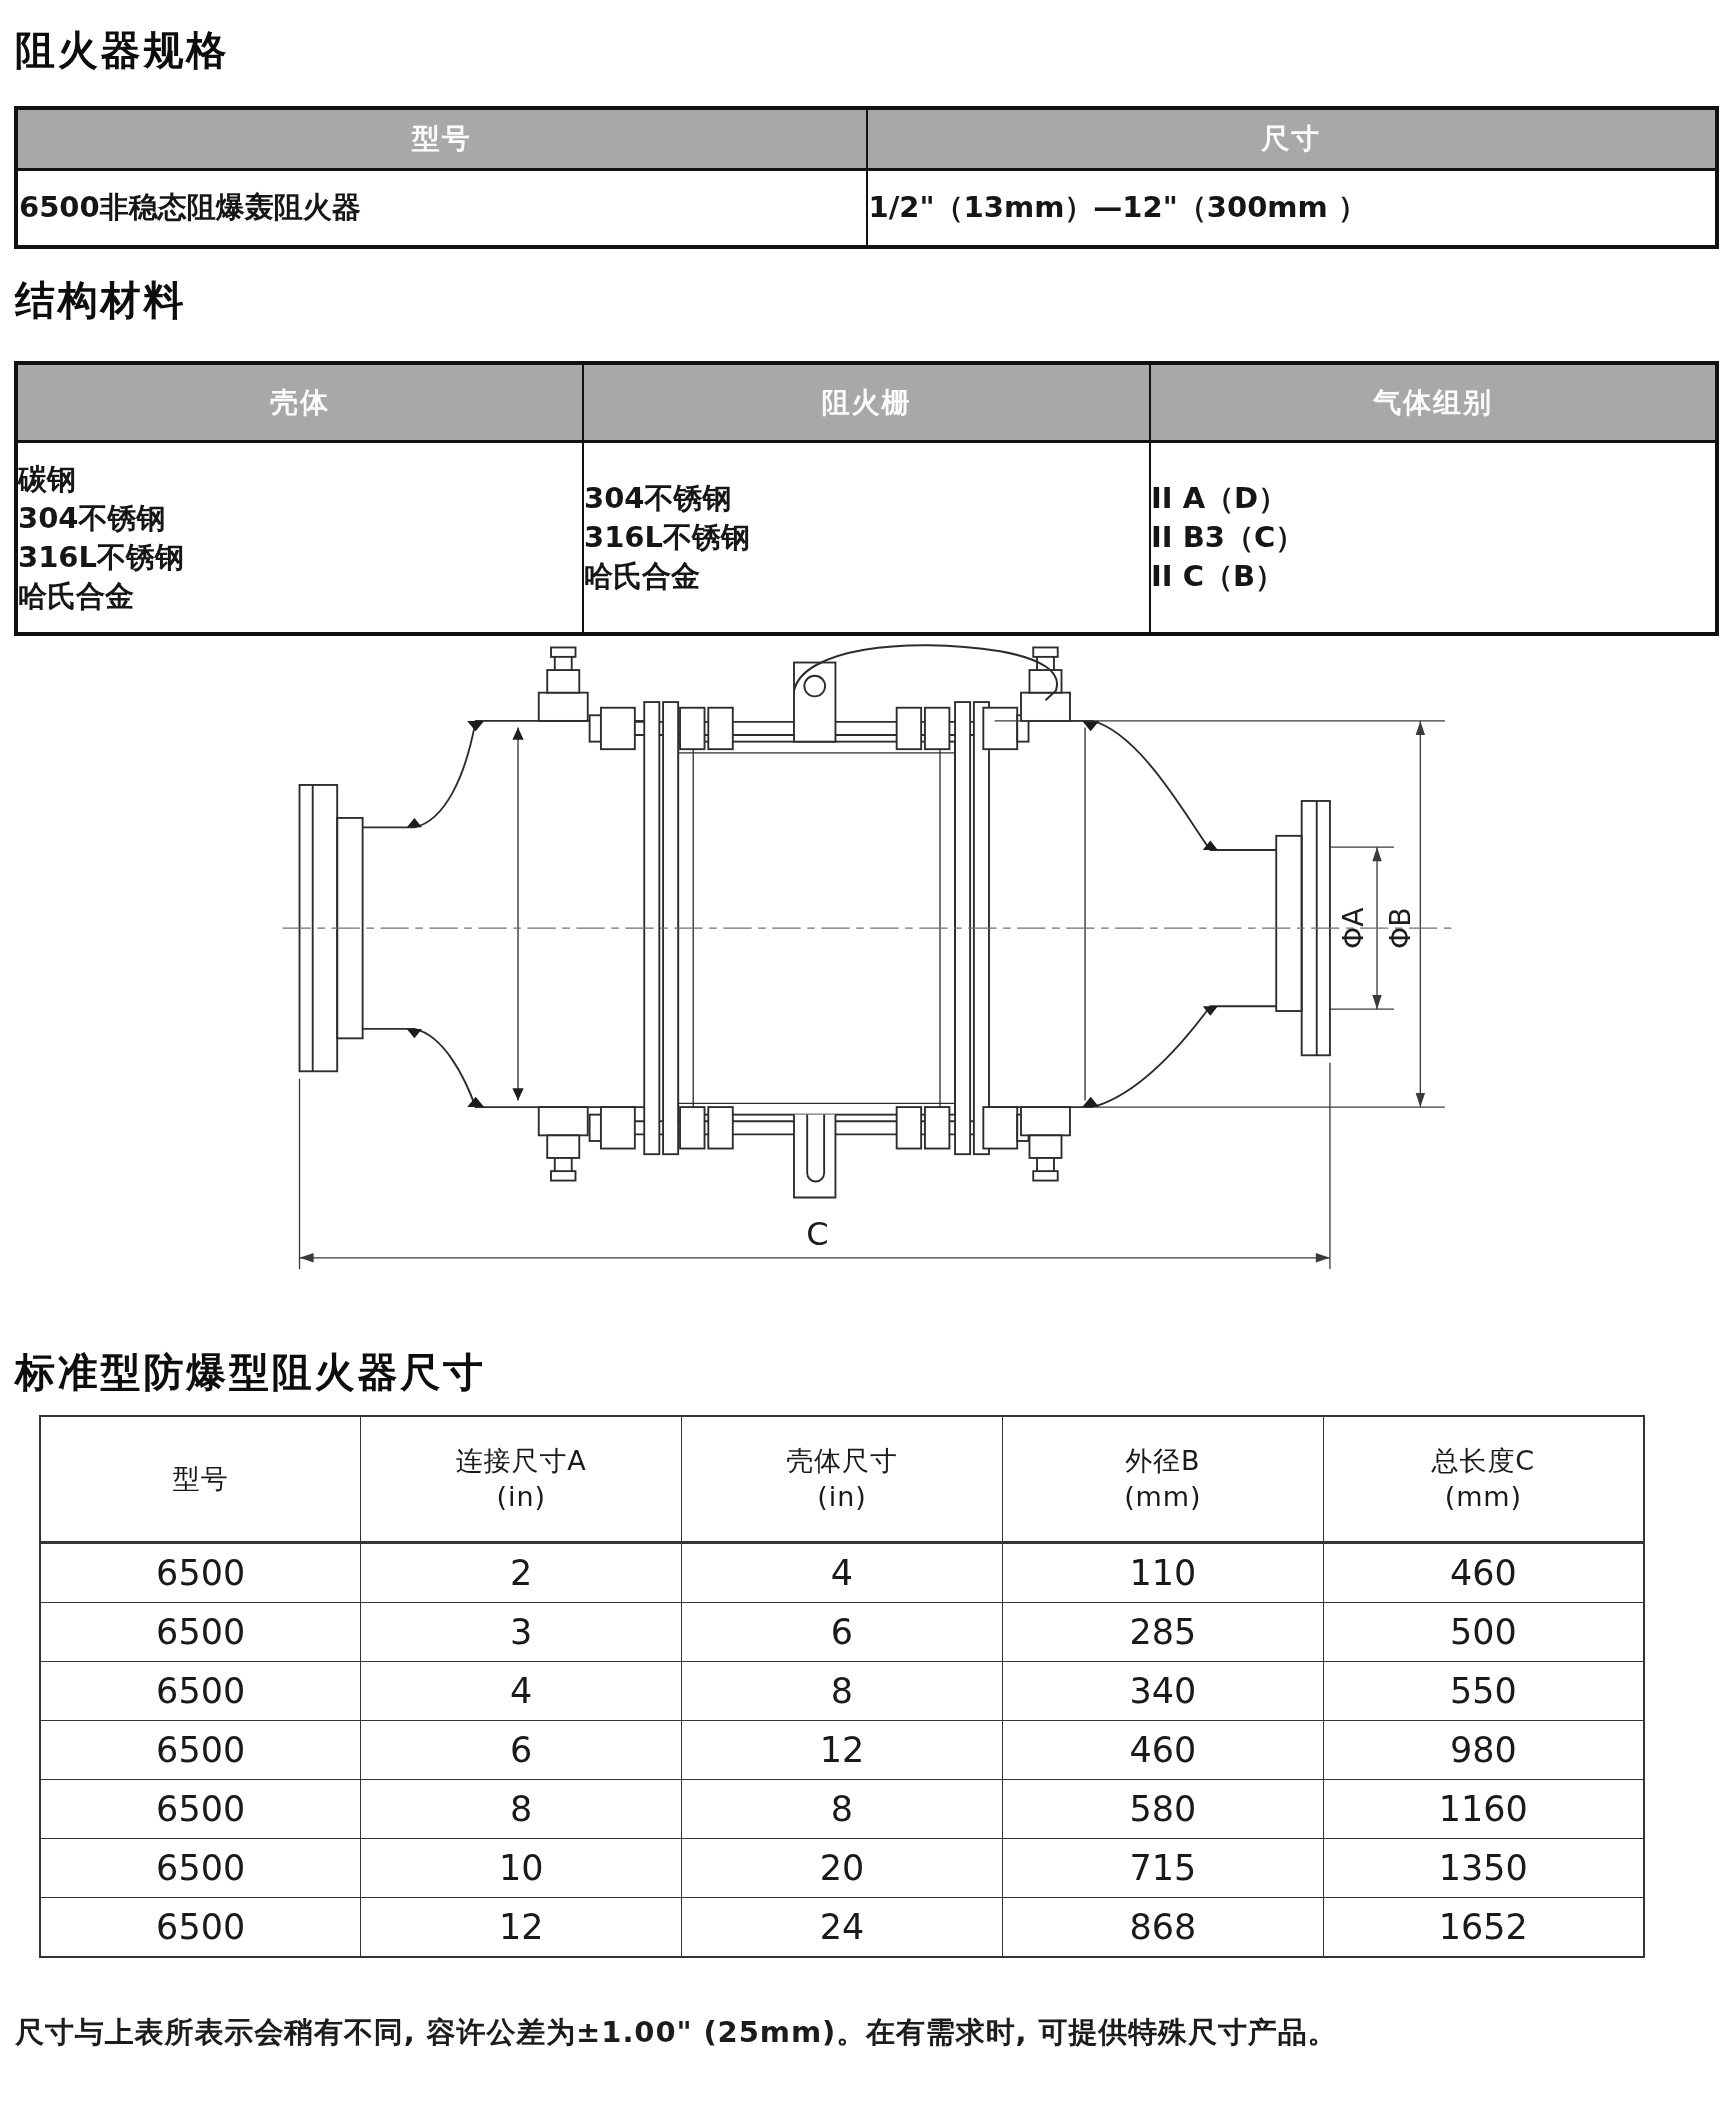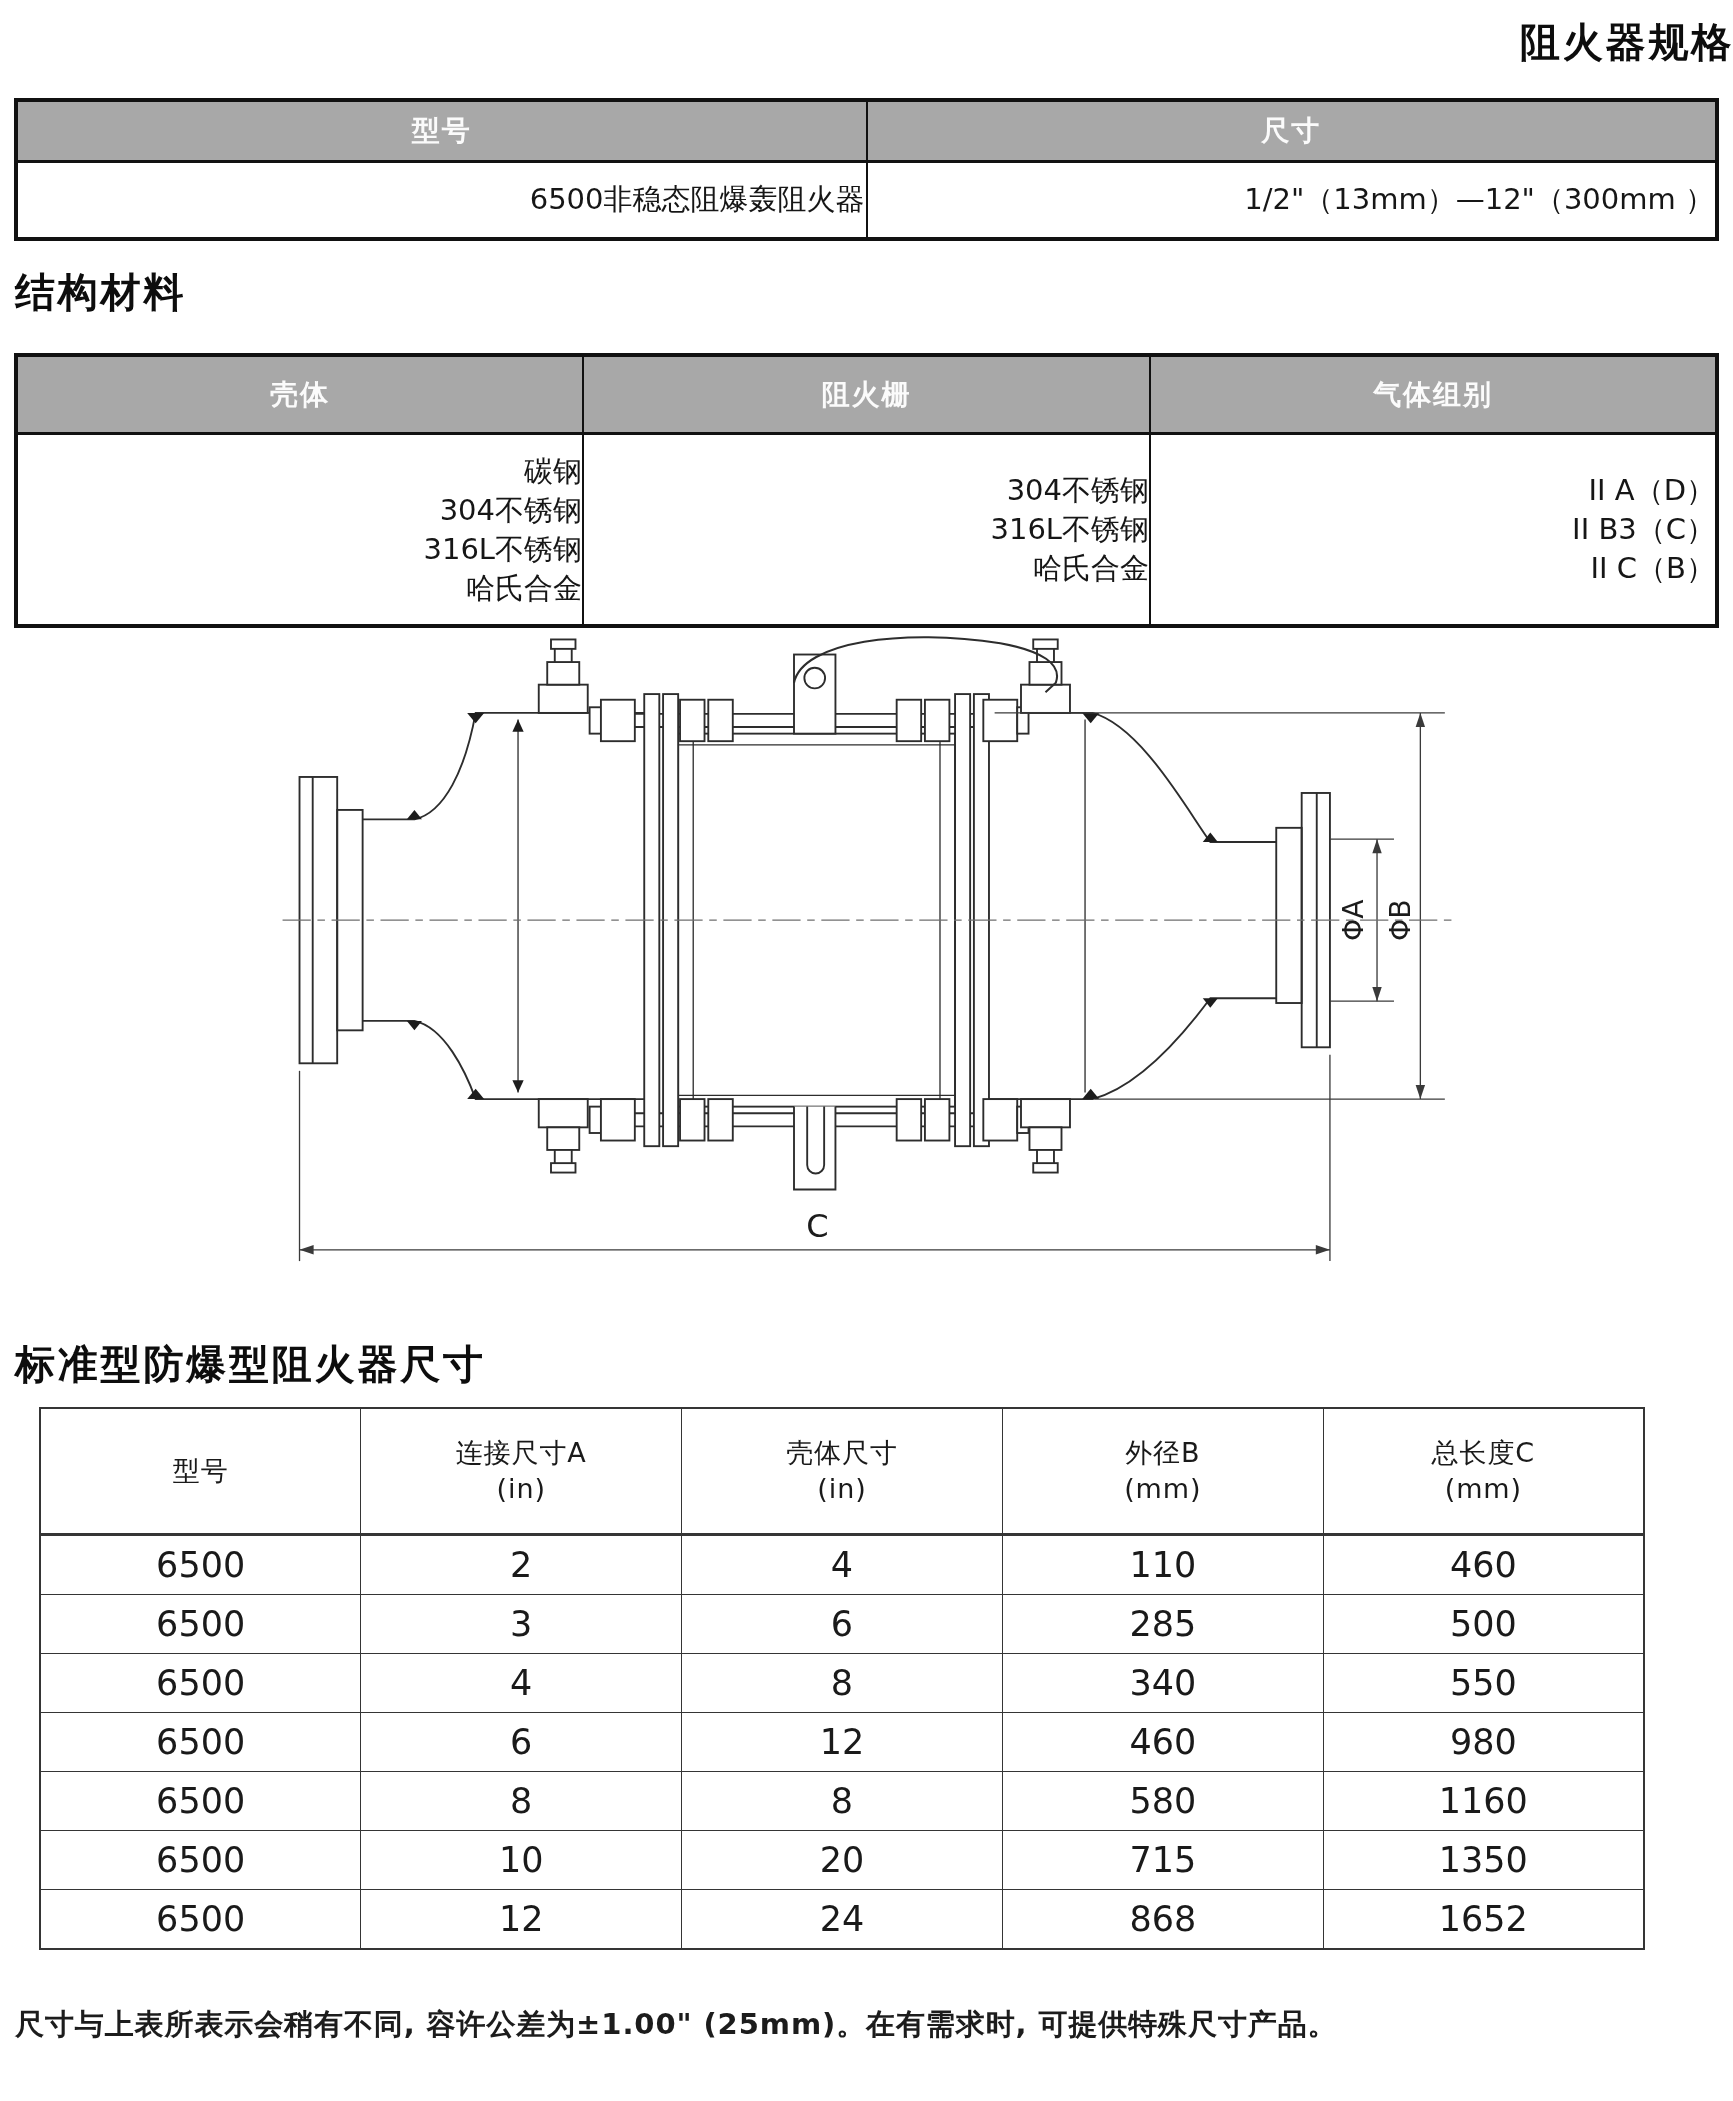--- a/index.html
+++ b/index.html
@@ -4,35 +4,35 @@
 <style>
   html,body{margin:0;padding:0;}
   body{
     width:1734px;height:2102px;background:#ffffff;overflow:hidden;
     font-family:"DejaVu Sans","Liberation Sans",sans-serif;color:#141414;
   }
   .sec-title{
     font-size:40px;font-weight:700;letter-spacing:2.8px;line-height:1.1;
     margin:0 0 0 15px;color:#0d0d0d;
   }
-  #title1{padding-top:20px;text-align:right;}
+  #title1{padding-top:28px;}
   #title2{margin-top:29px;}
   #title3{margin-top:12px;}
   table{border-collapse:collapse;table-layout:fixed;}
   
   .spec-table{
     width:1705px;margin:34px 14px 0 14px;border:4.7px solid #111;
   }
   .spec-table th{
     background:#a8a8a8;color:#fbfbfb;font-size:28px;font-weight:700;
     letter-spacing:1.9px;border:2.8px solid #111;border-bottom:3.8px solid #111;
   }
   .spec-table td{
-    border:2.8px solid #111;text-align:right;vertical-align:middle;
-    font-size:29px;font-weight:400;color:#161616;
+    border:2.8px solid #111;text-align:left;vertical-align:middle;
+    font-size:29px;font-weight:700;color:#161616;
   }
   #table1{margin-top:34px;}
   #table1 th{height:56px;}
   #table1 td{height:72px;}
   #table2{margin-top:39px;padding-left:36px;}
   #table2 th{height:73px;}
   #table2 td{height:189px;padding:0;}
   #table2 td .cline{line-height:39px;font-size:29px;}
   
   #drawing-wrap{width:1734px;height:702px;margin:0;position:relative;}

